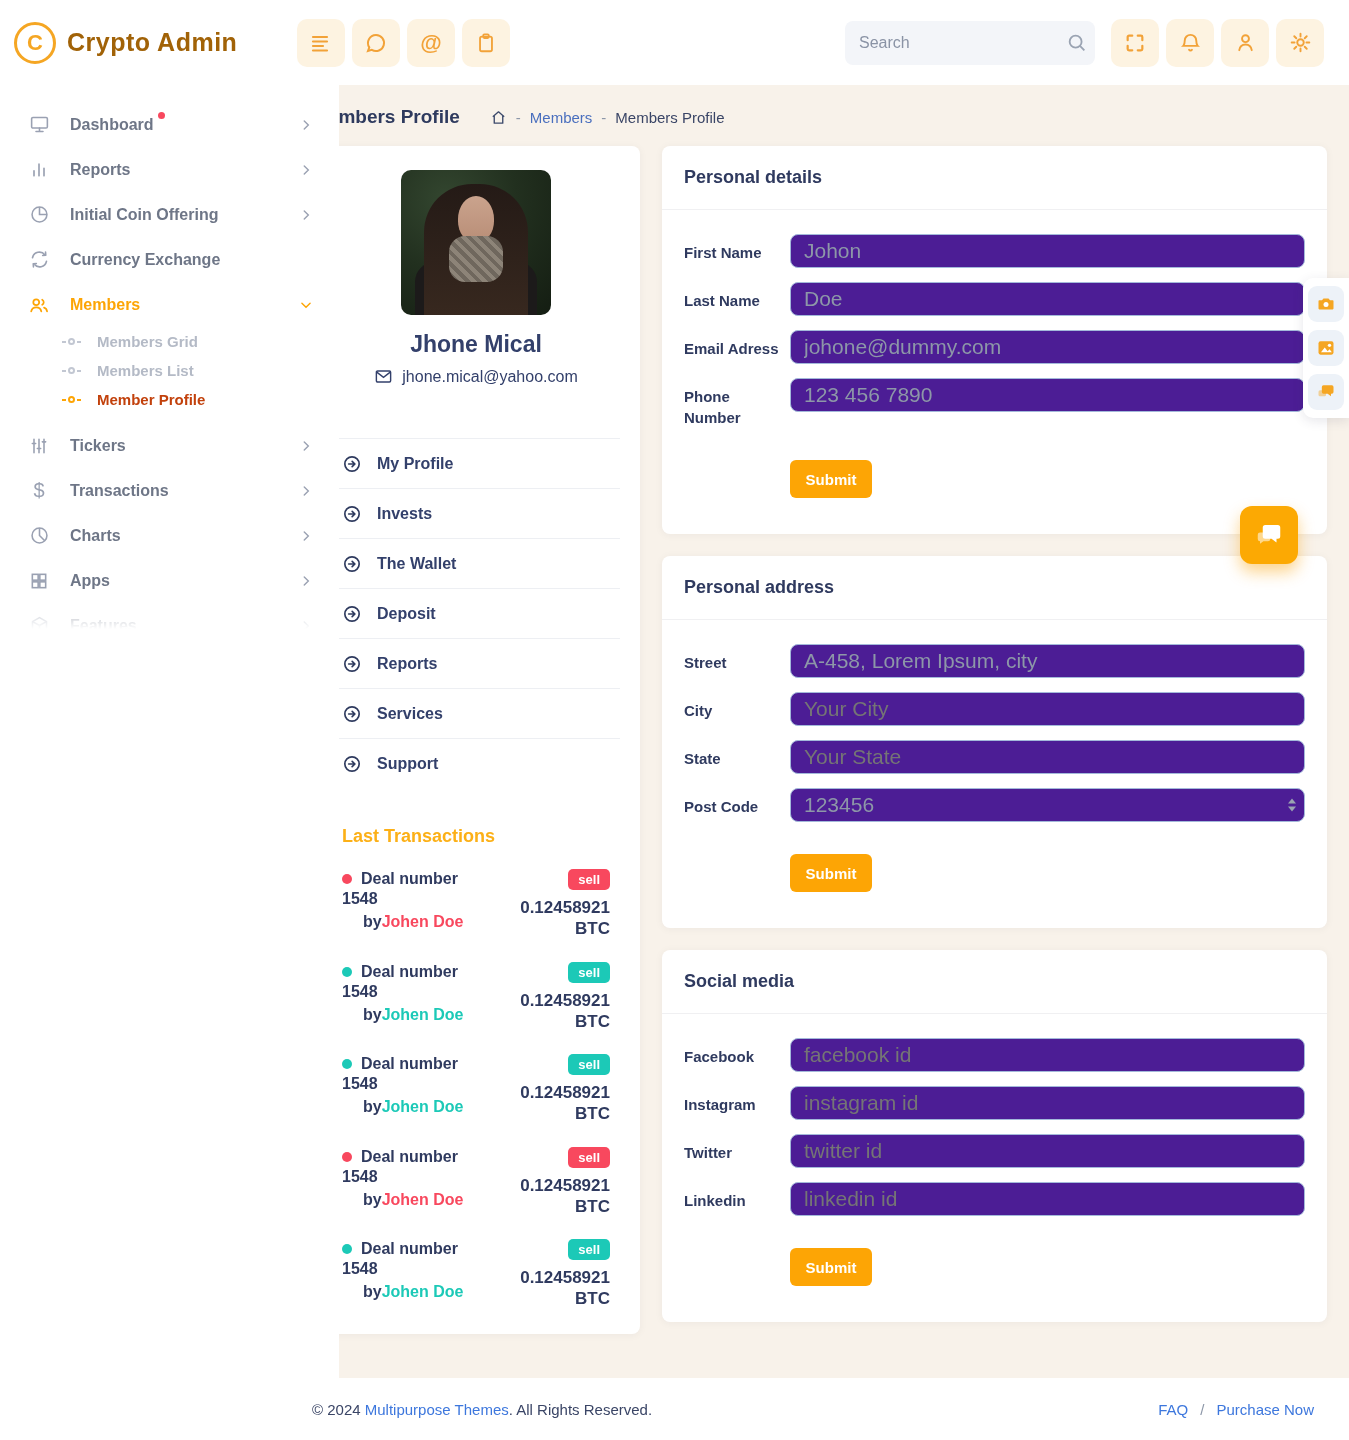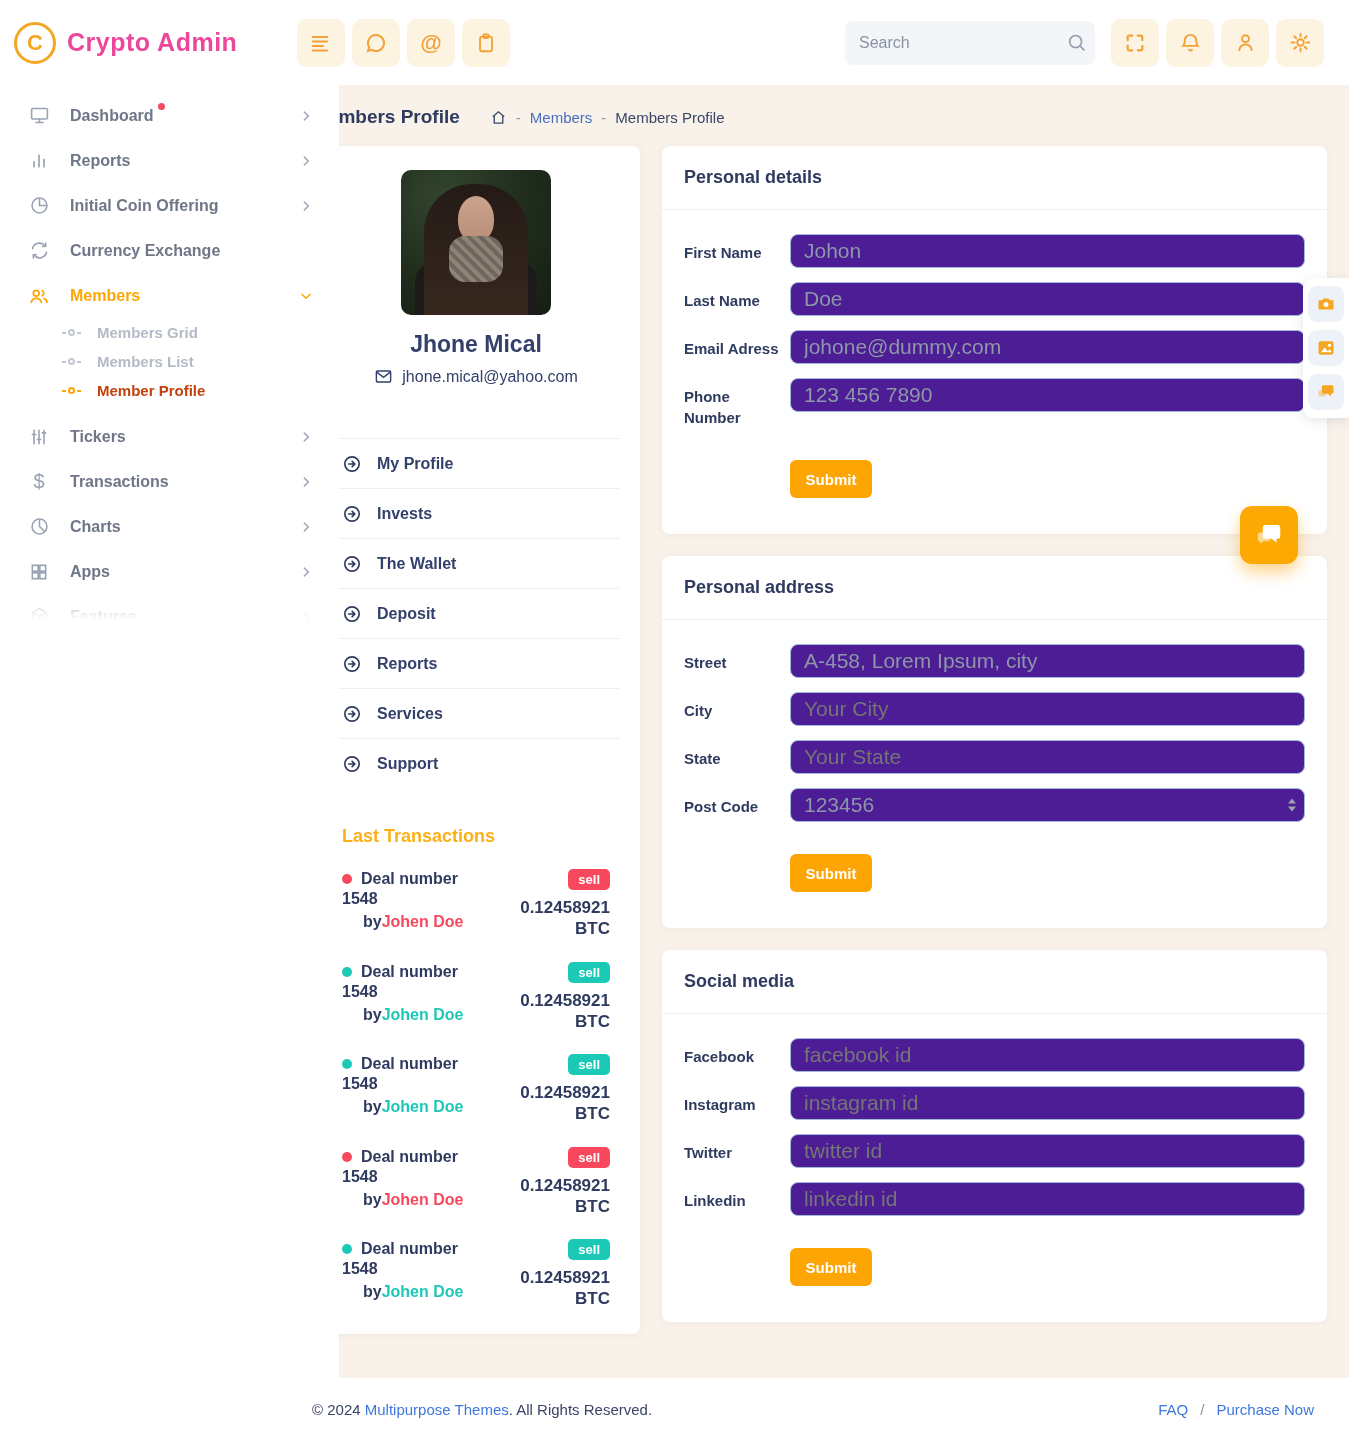--- a/index.html
+++ b/index.html
@@ -8,31 +8,31 @@
     font-family:"Liberation Sans", sans-serif;
     background:#ffffff; position:relative; overflow:hidden;
     color:#323e63;
   }
   svg { display:block; }
 
   
   .header { position:absolute; top:0; left:0; width:1349px; height:85px; background:#fff; display:flex; align-items:center; z-index:20; }
   .brand { width:290px; display:flex; align-items:center; gap:11px; padding-left:14px; }
   .coin { width:42px; height:42px; border:3px solid #f5a623; border-radius:50%; display:flex; align-items:center; justify-content:center; color:#f5a623; font-weight:bold; font-size:22px; }
-  .brand-name { font-size:25px; font-weight:800; color:#ec4899; letter-spacing:.5px; }
+  .brand-name { font-size:25px; font-weight:800; color:#a16207; letter-spacing:.5px; }
   .tool-group { display:flex; gap:7px; margin-left:7px; }
   .icon-btn { width:48px; height:48px; border-radius:10px; background:#fdf3e1; border:none; display:flex; align-items:center; justify-content:center; color:#f2a238; cursor:pointer; font-size:22px; font-weight:700; }
   .header-spacer { flex:1; }
   .search-box { width:250px; height:44px; background:#f3f5f9; border-radius:8px; display:flex; align-items:center; padding:0 14px; margin-right:16px; }
   .search-box input { flex:1; border:none; background:transparent; outline:none; font-size:16px; color:#0f172a; font-family:"Liberation Sans",sans-serif; }
   .search-box input::placeholder { color:#8a93a5; }
   .right-icons { display:flex; gap:7px; padding-right:25px; }
 
   
-  .sidebar { position:absolute; top:75px; left:0; width:339px; bottom:62px; background:#fff; z-index:10; }
+  .sidebar { position:absolute; top:84px; left:0; width:339px; bottom:62px; background:#fff; z-index:10; }
   .nav { padding:18px 0 0 0; position:relative; }
   .nav-item { display:flex; align-items:center; height:45px; padding:0 26px 0 28px; color:#6e7687; font-size:16px; font-weight:700; cursor:pointer; }
   .nav-item .nav-ico { width:22px; margin-right:20px; color:#9aa1b2; display:flex; justify-content:center; }
   .nav-item .lbl { position:relative; }
   .nav-item .chev { margin-left:auto; color:#9aa1b2; }
   .nav-item.active, .nav-item.active .nav-ico, .nav-item.active .chev { color:#fda505; }
   .red-dot { position:absolute; top:-4px; right:-11px; width:7px; height:7px; border-radius:50%; background:#f8485e; }
   .sub-item { display:flex; align-items:center; height:29px; padding-left:62px; color:#b4bac6; font-size:15px; font-weight:700; cursor:pointer; }
   .sub-item .sub-bullet { display:flex; align-items:center; gap:2px; margin-right:16px; color:#c2c7d2; }
   .sub-item.active { color:#c2410c; }

